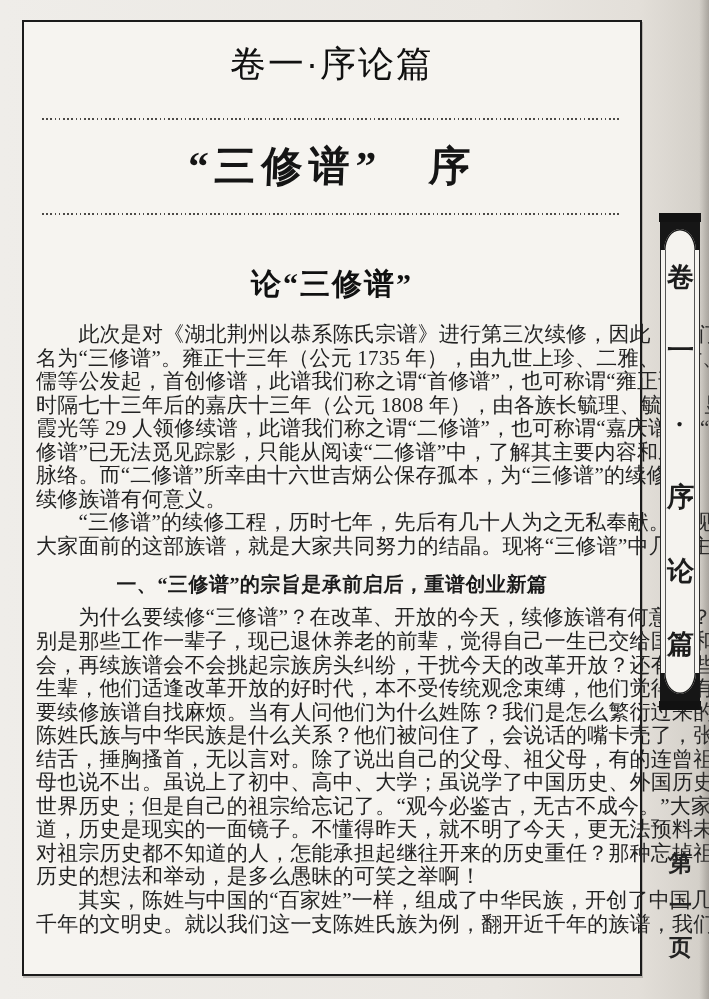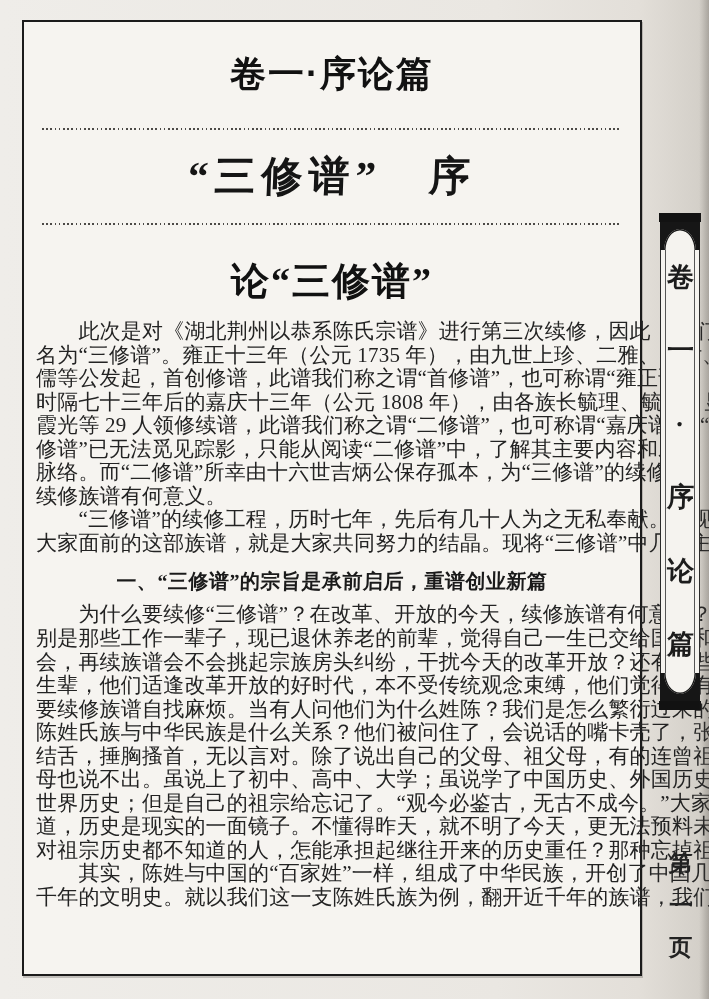--- a/index.html
+++ b/index.html
@@ -10,38 +10,38 @@
     color:#1d1d1d;
   }
   
   .page-frame{
     position:absolute;left:22px;top:20px;width:620px;height:956px;
     border:2px solid #1b1b1b;background:#f6f4f0;
     box-shadow:1px 2px 0 rgba(60,55,50,.25);
     box-sizing:border-box;padding:0 12px;
   }
   .volume-title{
-    margin-top:30px;text-align:center;
+    margin-top:20px;text-align:center;
     font-family:"Liberation Sans","DejaVu Sans",sans-serif;
-    font-weight:bold;font-size:36px;line-height:44px;letter-spacing:2px;color:#111;
+    font-weight:normal;font-size:36px;line-height:44px;letter-spacing:2px;color:#111;
   }
   .dotted-rule{
     height:2px;margin:0 6px;
     background-image:repeating-linear-gradient(to right,#4c4a47 0 1.6px,transparent 1.6px 4.2px);
   }
   .rule-1{margin-top:32px;}
   .rule-2{margin-top:21px;}
   .preface-title{
     margin-top:21px;text-align:center;
     font-size:41px;line-height:51px;font-weight:600;letter-spacing:6px;color:#151515;
     transform:skewX(-2deg);
   }
   .article-title{
-    margin-top:38px;text-align:center;
-    font-weight:bold;font-size:38px;line-height:36px;letter-spacing:2px;color:#111;
+    margin-top:51px;text-align:center;
+    font-weight:bold;font-size:30px;line-height:36px;letter-spacing:2px;color:#111;
   }
   .body-block{font-size:21px;line-height:23.55px;color:#232323;}
   .block-a{margin-top:21px;}
   .block-b{margin-top:9px;}
   .tline{
     white-space:nowrap;text-align:justify;text-align-last:justify;
     letter-spacing:.2px;
   }
   .tline-end{text-align-last:left;}
   .section-heading{
@@ -134,20 +134,21 @@
       <div class="tline">别是那些工作一辈子，现已退休养老的前辈，觉得自己一生已交给国家和社</div>
       <div class="tline">会，再续族谱会不会挑起宗族房头纠纷，干扰今天的改革开放？还有那些新</div>
       <div class="tline">生辈，他们适逢改革开放的好时代，本不受传统观念束缚，他们觉得没有必</div>
       <div class="tline">要续修族谱自找麻烦。当有人问他们为什么姓陈？我们是怎么繁衍过来的？</div>
       <div class="tline">陈姓氏族与中华民族是什么关系？他们被问住了，会说话的嘴卡壳了，张口</div>
       <div class="tline">结舌，捶胸搔首，无以言对。除了说出自己的父母、祖父母，有的连曾祖父</div>
       <div class="tline">母也说不出。虽说上了初中、高中、大学；虽说学了中国历史、外国历史、</div>
       <div class="tline">世界历史；但是自己的祖宗给忘记了。“观今必鉴古，无古不成今。”大家知</div>
       <div class="tline">道，历史是现实的一面镜子。不懂得昨天，就不明了今天，更无法预料未来。</div>
       <div class="tline">对祖宗历史都不知道的人，怎能承担起继往开来的历史重任？那种忘掉祖宗</div>
+      <div class="tline tline-end">历史的想法和举动，是多么愚昧的可笑之举啊！</div>
     </div>
 
   <div class="body-block">
       <div class="tline">　　其实，陈姓与中国的“百家姓”一样，组成了中华民族，开创了中国几</div>
       <div class="tline">千年的文明史。就以我们这一支陈姓氏族为例，翻开近千年的族谱，我们可</div>
     </div>
 
 </div>
 
 <div class="chapter-banner">

